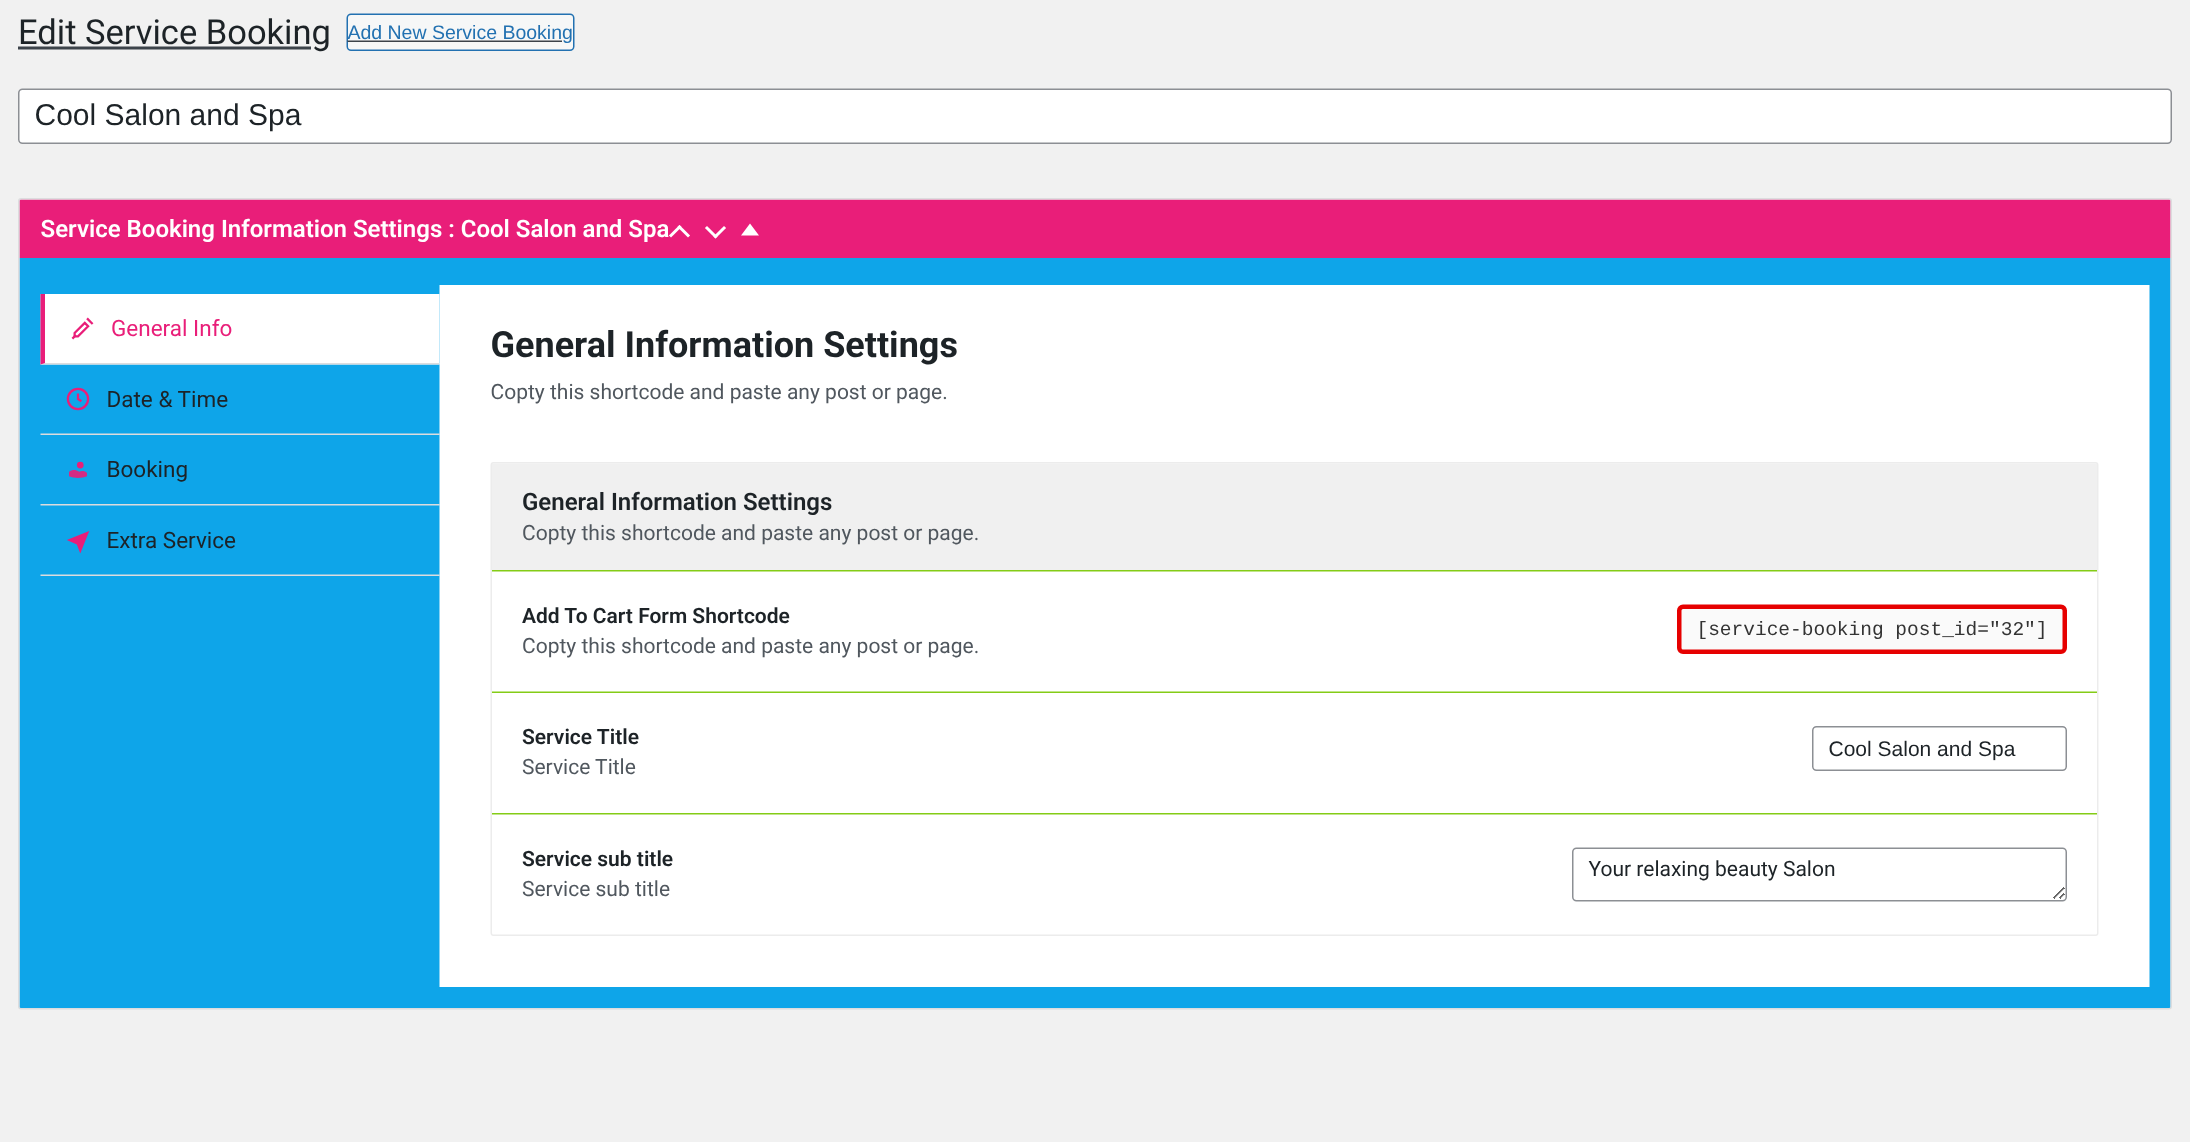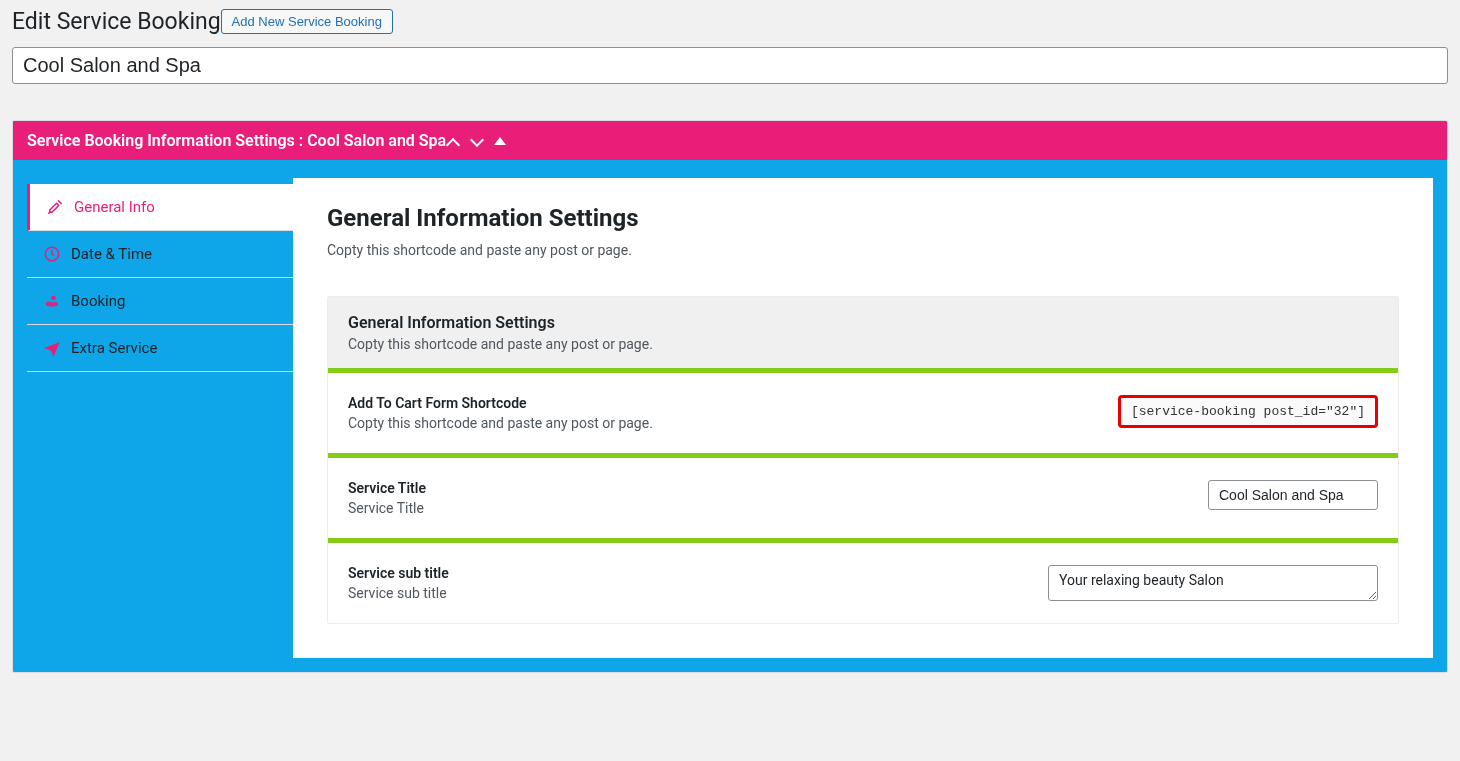--- a/index.html
+++ b/index.html
@@ -6,33 +6,34 @@
 body {
   font-family: -apple-system, BlinkMacSystemFont, "Segoe UI", Roboto, sans-serif;
   background: #f1f1f1;
   color: #3c434a;
   font-size: 13px;
 }
 .wrap { padding: 8px 12px; }
 .header-row {
   display: flex;
   align-items: center;
-  gap: 0;
-  margin-bottom: 12px;
+  gap: 10px;
+  margin-bottom: 24px;
+  text-decoration: underline;
 }
 .page-title {
   font-size: 23px;
   font-weight: 400;
   color: #1d2327;
 }
 .btn-outline-blue {
   border: 1px solid #2271b1;
   color: #2271b1;
   background: #f6f7f7;
-  padding: 4px 10px;
+  padding: 4px 0;
   border-radius: 3px;
   font-size: 13px;
   cursor: pointer;
 }
 .title-input {
   width: 100%;
   font-size: 20px;
   padding: 6px 10px;
   border: 1px solid #8c8f94;
   border-radius: 3px;
@@ -142,21 +143,21 @@
   background: #f0f0f0;
   padding: 16px 20px;
 }
 .section-head h3 { font-size: 16px; font-weight: 600; color: #1d2327; margin-bottom: 4px; }
 .section-head p { font-size: 14px; color: #50575e; }
 .row {
   display: flex;
   justify-content: space-between;
   align-items: flex-start;
   padding: 22px 20px;
-  border-top: 5px solid #84cc16;
+  border-top: 1px solid #84cc16;
   gap: 30px;
 }
 .row-left h4 { font-size: 14px; font-weight: 600; color: #1d2327; margin-bottom: 4px; }
 .row-left p { font-size: 14px; color: #50575e; }
 .row-right { min-width: 320px; display: flex; justify-content: flex-end; }
 .shortcode-box {
   border: 3px solid #e60000;
   border-radius: 4px;
   padding: 6px 10px;
   font-family: "Courier New", monospace;

